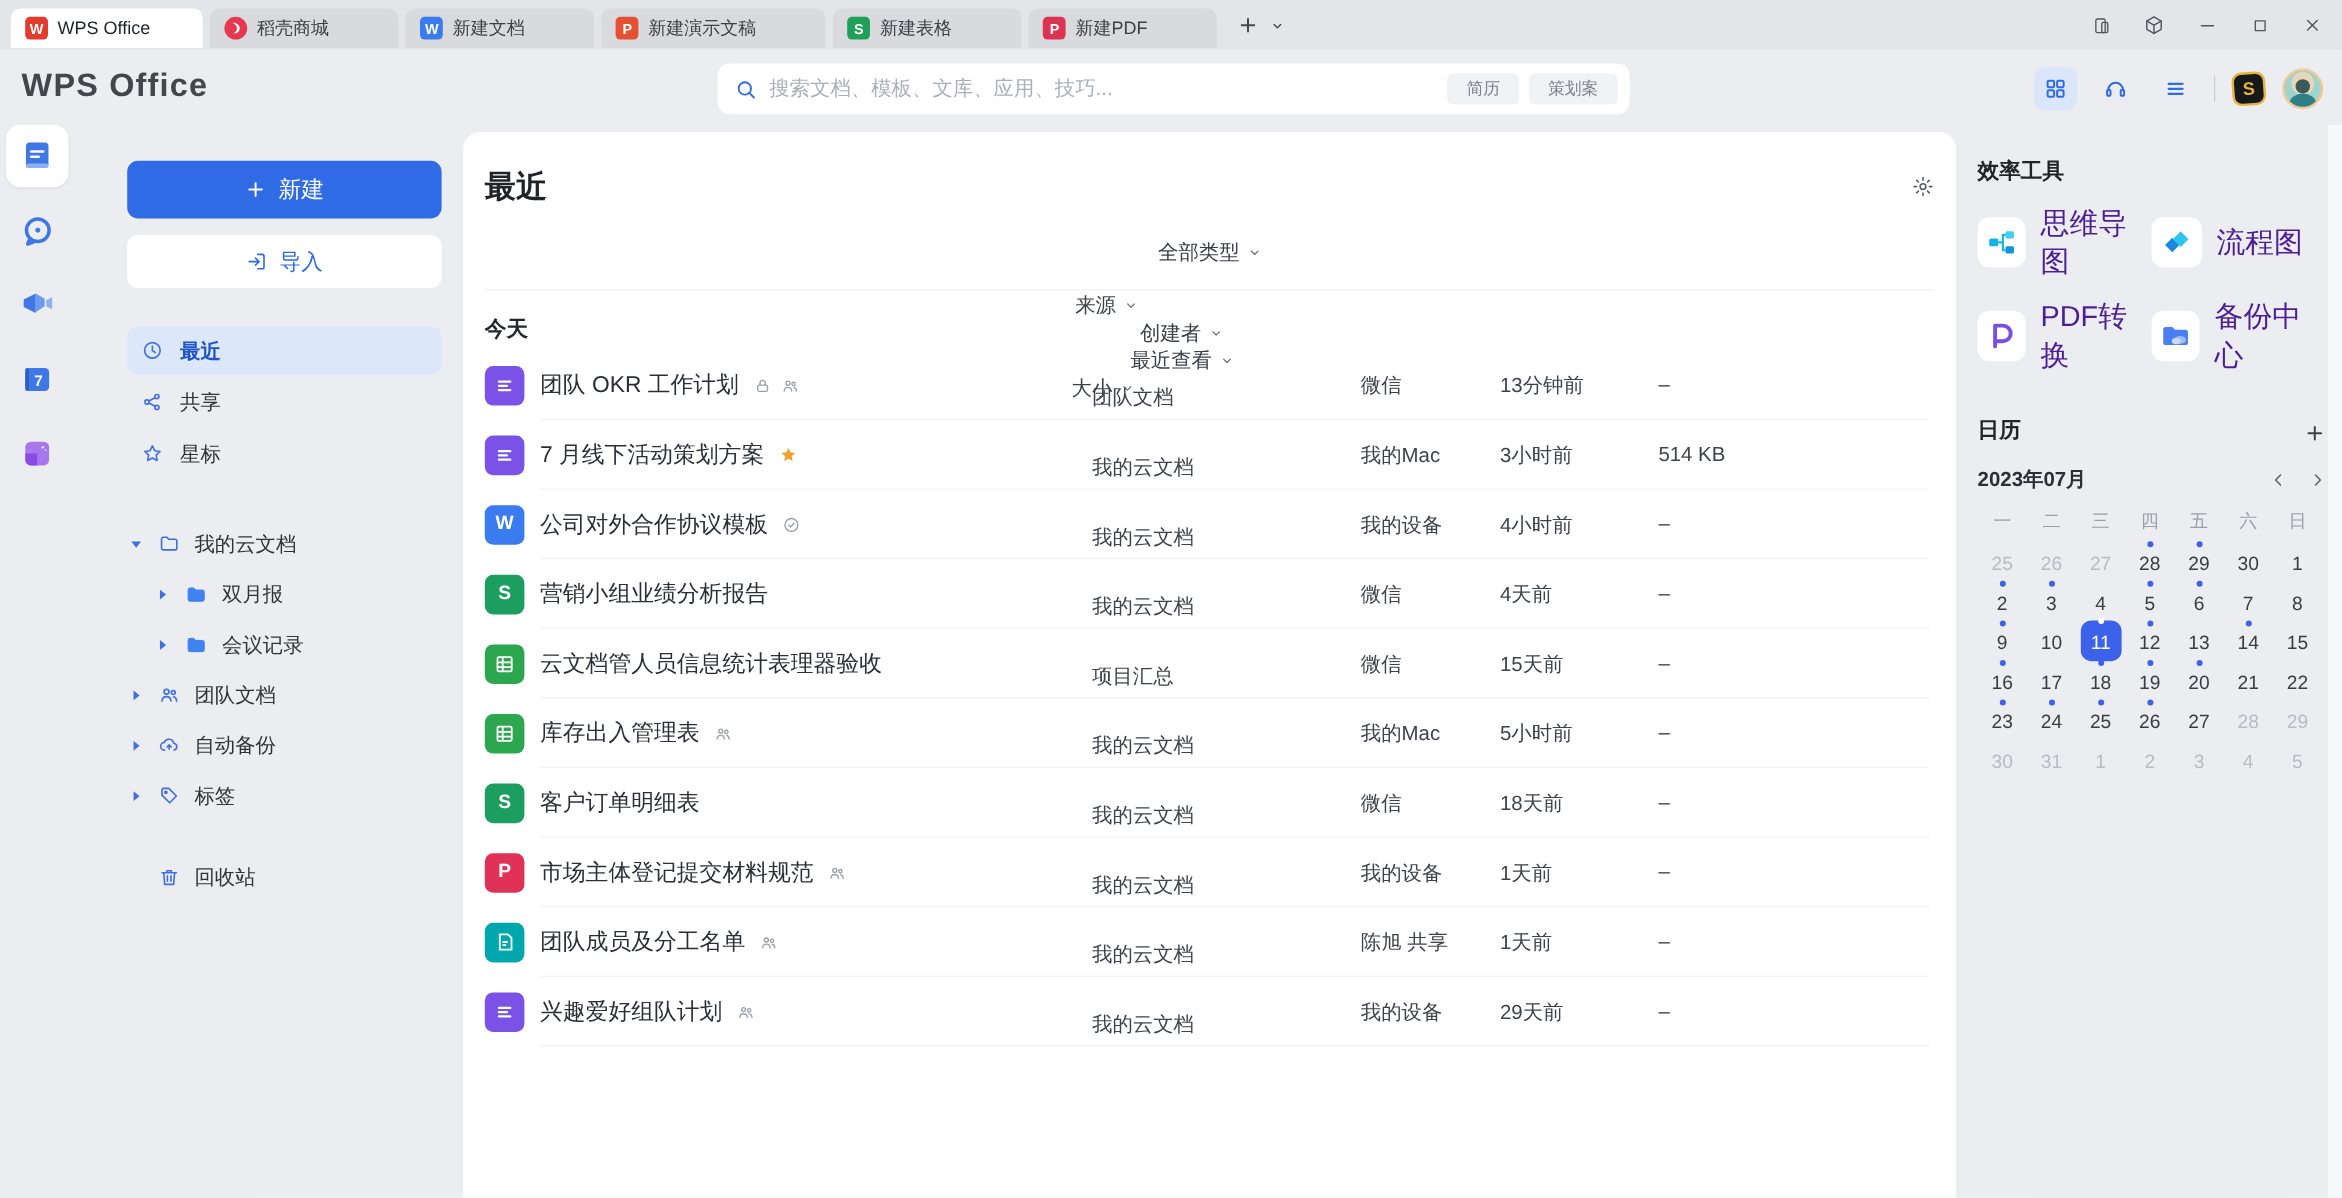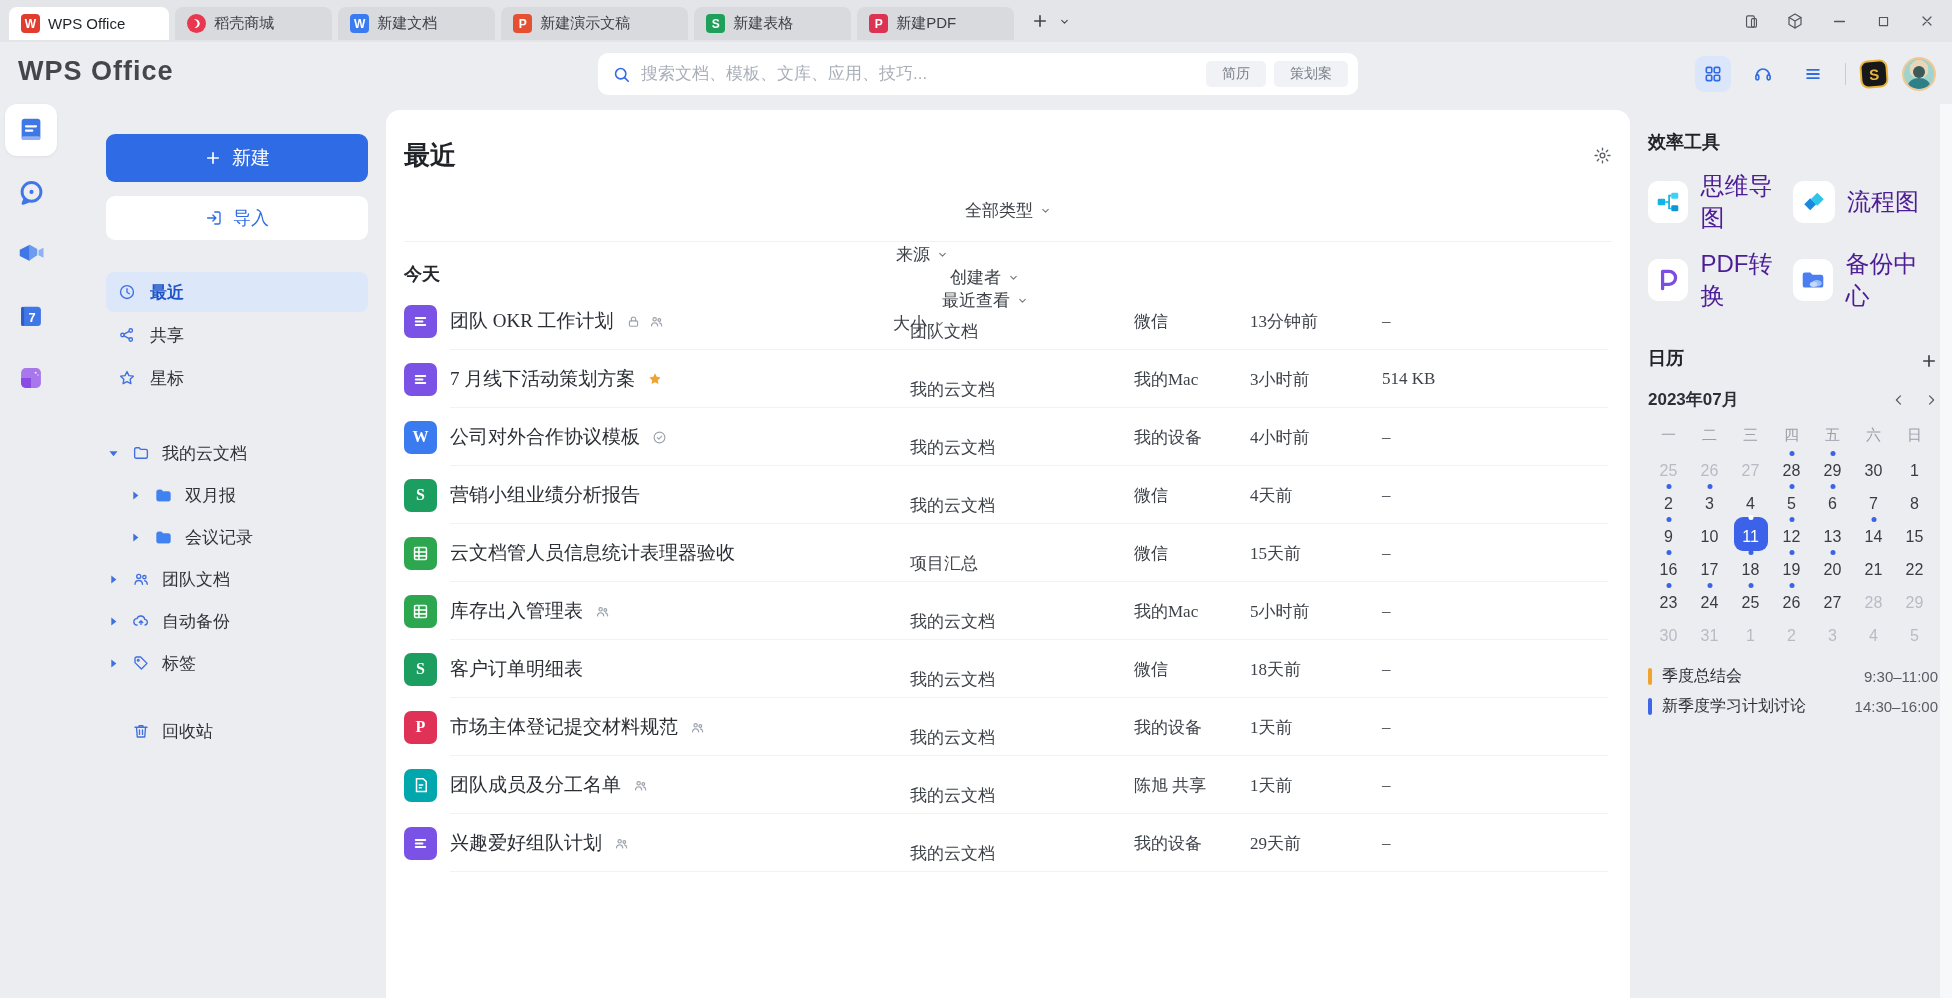--- a/index.html
+++ b/index.html
@@ -96,21 +96,21 @@
     font-size:17px; color:#3c4046;flex-direction:column; }
   .filter-cell { display:flex; align-items:center; gap:7px; }
   .filter-cell .icon { color:#73777e; }
   .col-name { flex:1; display:flex; align-items:center; min-width:0; }
   .col-source { width:224px; flex:0 0 auto;margin-top:21px; }
   .col-creator { width:116px; flex:0 0 auto; }
   .col-viewed { width:132px; flex:0 0 auto; }
   .col-size { width:230px; flex:0 0 auto; }
   .filters-divider { height:1px; background:#f0f1f3; margin-top:12px; }
   .section-label { margin-top:20px; font-size:18px; font-weight:bold; color:#24272b; }
-  .file-list { margin-top:6px;font-family:Liberation Serif, serif; }
+  .file-list { margin-top:6px; }
   .file-row { display:flex; align-items:center; height:58px; position:relative;
     font-size:17px; color:#3e434a; }
   .file-row::after { content:""; position:absolute; left:46px; right:4px;
     bottom:0; height:1px; background:#f1f2f4; }
   .file-icon { width:33px; height:33px; border-radius:7px; margin-right:13px;
     display:flex; align-items:center; justify-content:center; color:#fff;
     font-weight:bold; font-size:16px; flex:0 0 auto; }
   .file-name { font-size:19px; color:#2b2f35; white-space:nowrap; overflow:hidden;
     text-overflow:ellipsis; }
   .file-badges { display:flex; align-items:center; gap:8px; margin-left:12px;
@@ -993,27 +993,15 @@
         <div class="cal-cell muted">
           <span class="cal-dot"></span>
           <span class="cal-num">4</span>
         </div>
         <div class="cal-cell muted">
           <span class="cal-dot"></span>
           <span class="cal-num">5</span>
         </div>
       </div>
     </div>
-  <div class="events" id="events">
-      <div class="event-row">
-        <span class="event-bar" style="background:#f0a32f"></span>
-        <span class="event-title">季度总结会</span>
-        <span class="event-time">9:30–11:00</span>
-      </div>
-      <div class="event-row">
-        <span class="event-bar" style="background:#3f66e8"></span>
-        <span class="event-title">新季度学习计划讨论</span>
-        <span class="event-time">14:30–16:00</span>
-      </div>
-    </div>
 </div>
 
 <div class="scroll-strip"></div>
 
 </body></html>

